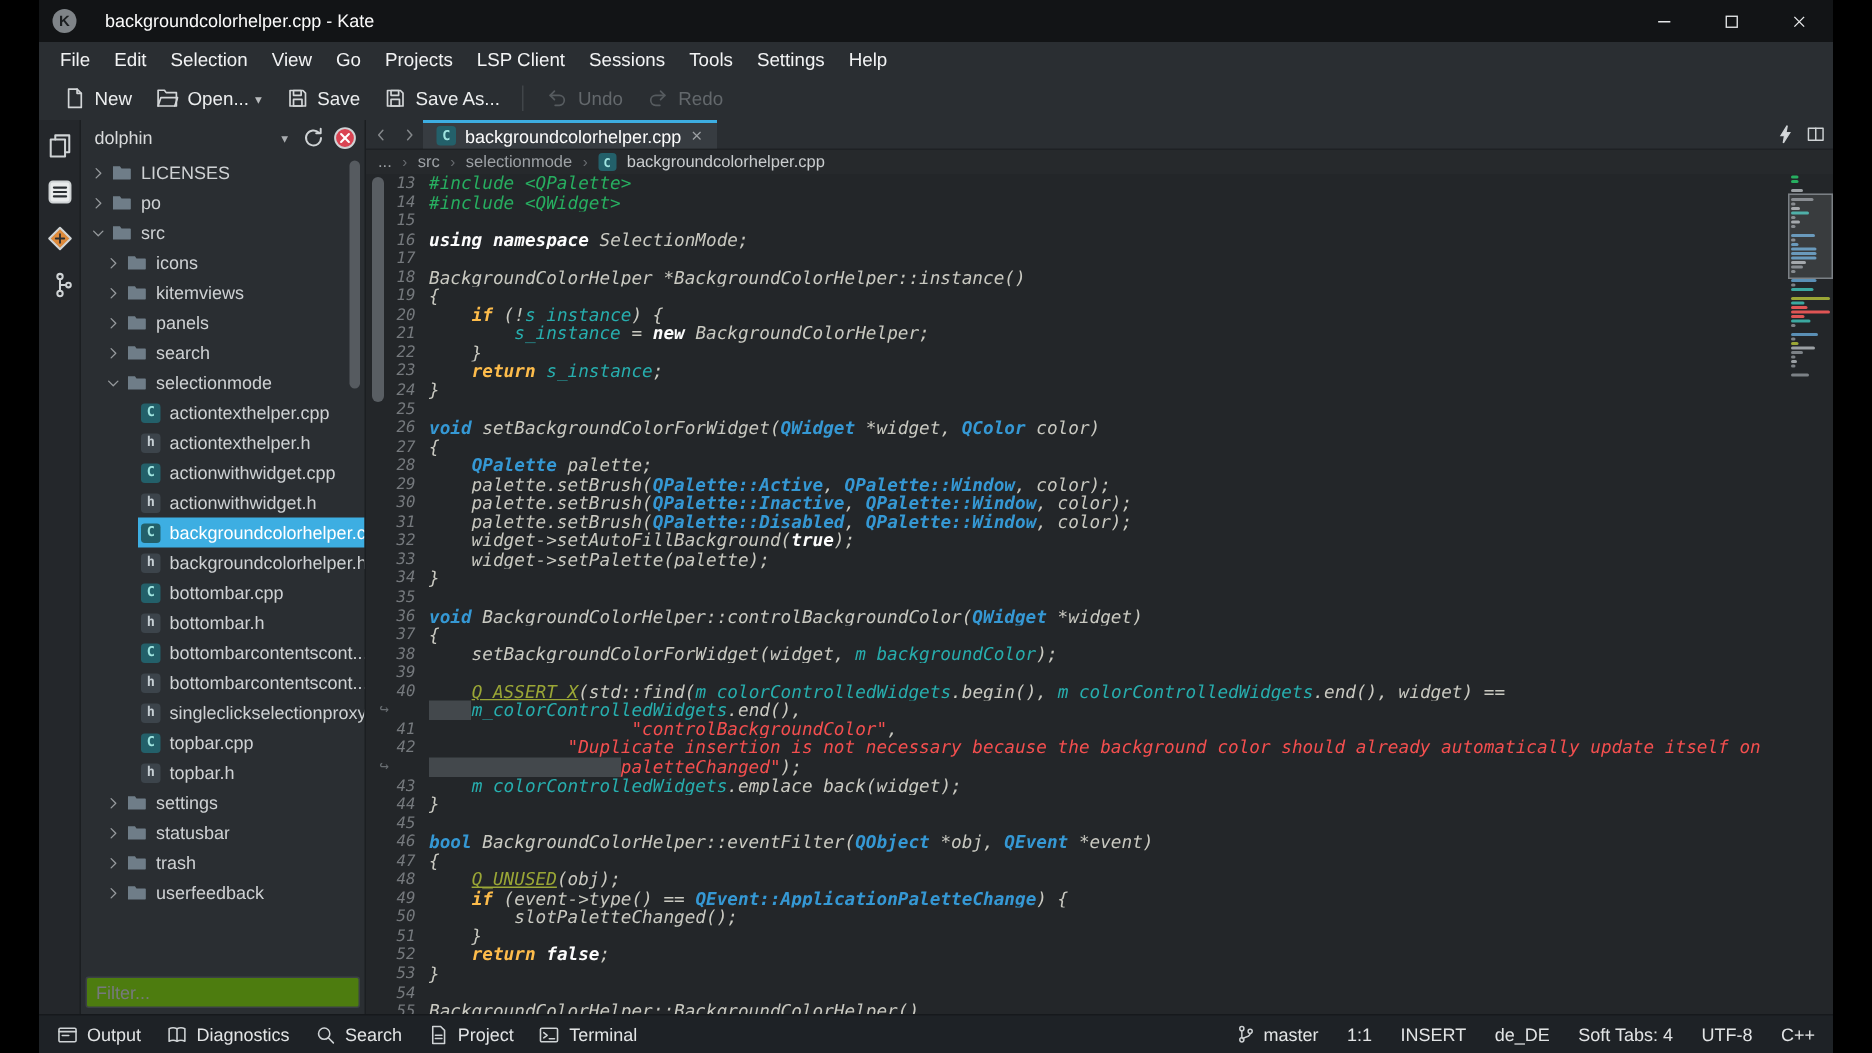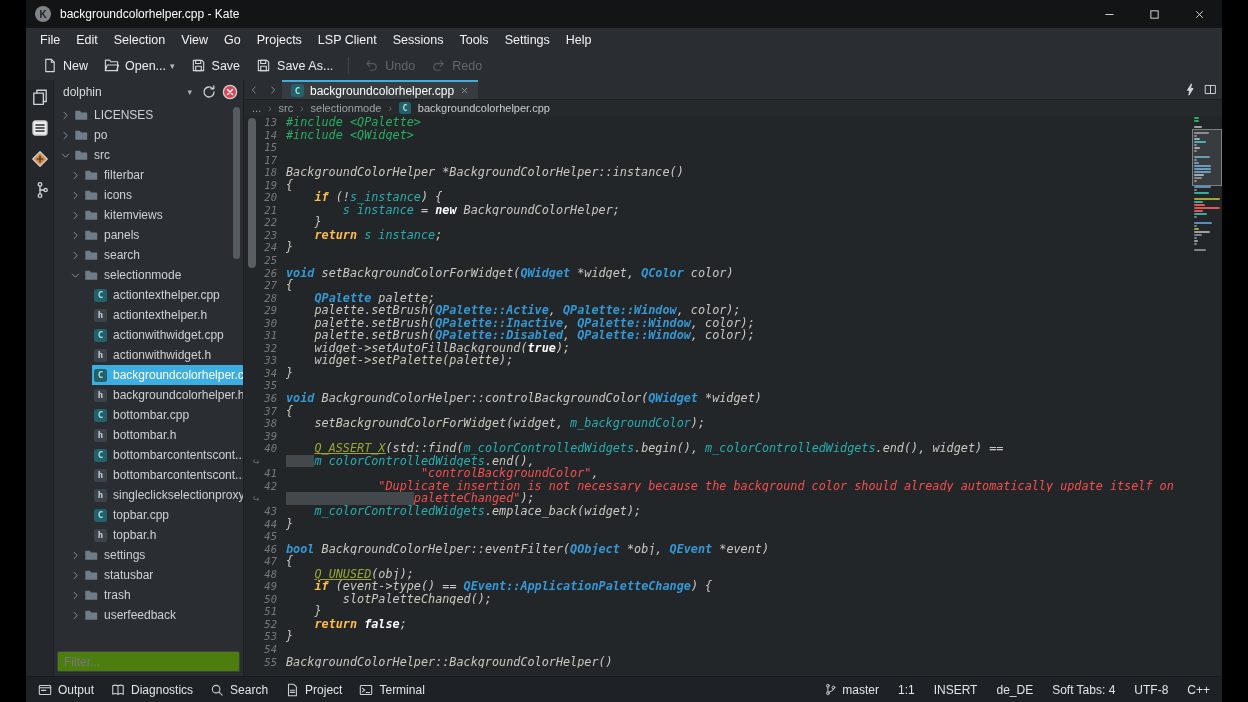--- a/index.html
+++ b/index.html
@@ -7,21 +7,21 @@
               font-family:"Liberation Sans", sans-serif; }
   #window { position:absolute; left:26px; top:0; width:1196px; height:702px;
             background:#2a2e32; display:flex; flex-direction:column; }
 
   
   .titlebar { height:28px; flex:none; background:#121416; display:flex; align-items:center;
               color:#fcfcfc; font-size:12px; }
   .app-icon { width:16px; height:16px; margin-left:9px; border-radius:50%; background:#7f8488;
               color:#1b1e20; font:bold 10px "Liberation Sans",sans-serif;
               display:flex; align-items:center; justify-content:center; }
-  .titlebar .title { margin-left:9px; }
+  .titlebar .title { margin-left:19px; }
   .titlebar .spacer { flex:1; }
   .winbtn { width:45px; height:28px; display:flex; align-items:center; justify-content:center; }
   .winbtn svg { width:13px; height:13px; stroke:#e6e8e9; stroke-width:1.1; fill:none; }
 
   
   .menubar { height:23px; flex:none; display:flex; align-items:center; padding-left:6px;
              font-size:12.5px; color:#f2f3f4; background:#2a2e32; }
   .menu-item { padding:3px 8px; }
 
   
@@ -321,33 +321,20 @@
           <div class="trow" style="padding-left: 15px;">
             <span class="arrow">
               <svg viewBox="0 0 16 16" fill="none" stroke="#d3d6d8" stroke-width="1.2" stroke-linecap="round" stroke-linejoin="round">
                 <path d="M5.5 2.5L11 8l-5.5 5.5"></path>
               </svg>
             </span>
             <span class="row-main">
               <span class="ficon"><svg viewBox="0 0 16 16">
                   <path d="M1.5 3.2h5.3l1.2 1.8h6.5a.6.6 0 0 1 .6.6v7.2a.6.6 0 0 1-.6.6H1.5z" fill="#6f7d88"></path>
                 </svg></span>
-              <span class="tlabel">filterbar</span>
-            </span>
-          </div>
-          <div class="trow" style="padding-left: 15px;">
-            <span class="arrow">
-              <svg viewBox="0 0 16 16" fill="none" stroke="#d3d6d8" stroke-width="1.2" stroke-linecap="round" stroke-linejoin="round">
-                <path d="M5.5 2.5L11 8l-5.5 5.5"></path>
-              </svg>
-            </span>
-            <span class="row-main">
-              <span class="ficon"><svg viewBox="0 0 16 16">
-                  <path d="M1.5 3.2h5.3l1.2 1.8h6.5a.6.6 0 0 1 .6.6v7.2a.6.6 0 0 1-.6.6H1.5z" fill="#6f7d88"></path>
-                </svg></span>
               <span class="tlabel">icons</span>
             </span>
           </div>
           <div class="trow" style="padding-left: 15px;">
             <span class="arrow">
               <svg viewBox="0 0 16 16" fill="none" stroke="#d3d6d8" stroke-width="1.2" stroke-linecap="round" stroke-linejoin="round">
                 <path d="M5.5 2.5L11 8l-5.5 5.5"></path>
               </svg>
             </span>
             <span class="row-main">
@@ -591,20 +578,21 @@
           <span class="fic cpp">C</span>
           <span class="last">backgroundcolorhelper.cpp</span>
         </div>
 
       <div class="codearea">
         <div class="gutterbar"></div>
         <div class="codelines" id="code">
             <div class="crow"><span class="lnum">13</span><span class="ctext"><span class="t-pp">#include &lt;QPalette&gt;</span></span></div>
             <div class="crow"><span class="lnum">14</span><span class="ctext"><span class="t-pp">#include &lt;QWidget&gt;</span></span></div>
             <div class="crow"><span class="lnum">15</span><span class="ctext"></span></div>
+            <div class="crow"><span class="lnum">16</span><span class="ctext"><span class="t-kw">using namespace</span><span class="t-d"> SelectionMode;</span></span></div>
             <div class="crow"><span class="lnum">17</span><span class="ctext"></span></div>
             <div class="crow"><span class="lnum">18</span><span class="ctext"><span class="t-d">BackgroundColorHelper *BackgroundColorHelper::instance()</span></span></div>
             <div class="crow"><span class="lnum">19</span><span class="ctext"><span class="t-d">{</span></span></div>
             <div class="crow"><span class="lnum">20</span><span class="ctext"><span class="t-d">    </span><span class="t-cf">if</span><span class="t-d"> (!</span><span class="t-mem">s_instance</span><span class="t-d">) {</span></span></div>
             <div class="crow"><span class="lnum">21</span><span class="ctext"><span class="t-d">        </span><span class="t-mem">s_instance</span><span class="t-d"> = </span><span class="t-kw">new</span><span class="t-d"> BackgroundColorHelper;</span></span></div>
             <div class="crow"><span class="lnum">22</span><span class="ctext"><span class="t-d">    }</span></span></div>
             <div class="crow"><span class="lnum">23</span><span class="ctext"><span class="t-d">    </span><span class="t-cf">return</span><span class="t-d"> </span><span class="t-mem">s_instance</span><span class="t-d">;</span></span></div>
             <div class="crow"><span class="lnum">24</span><span class="ctext"><span class="t-d">}</span></span></div>
             <div class="crow"><span class="lnum">25</span><span class="ctext"></span></div>
             <div class="crow"><span class="lnum">26</span><span class="ctext"><span class="t-dt">void</span><span class="t-d"> setBackgroundColorForWidget(</span><span class="t-dt">QWidget</span><span class="t-d"> *widget, </span><span class="t-dt">QColor</span><span class="t-d"> color)</span></span></div>

